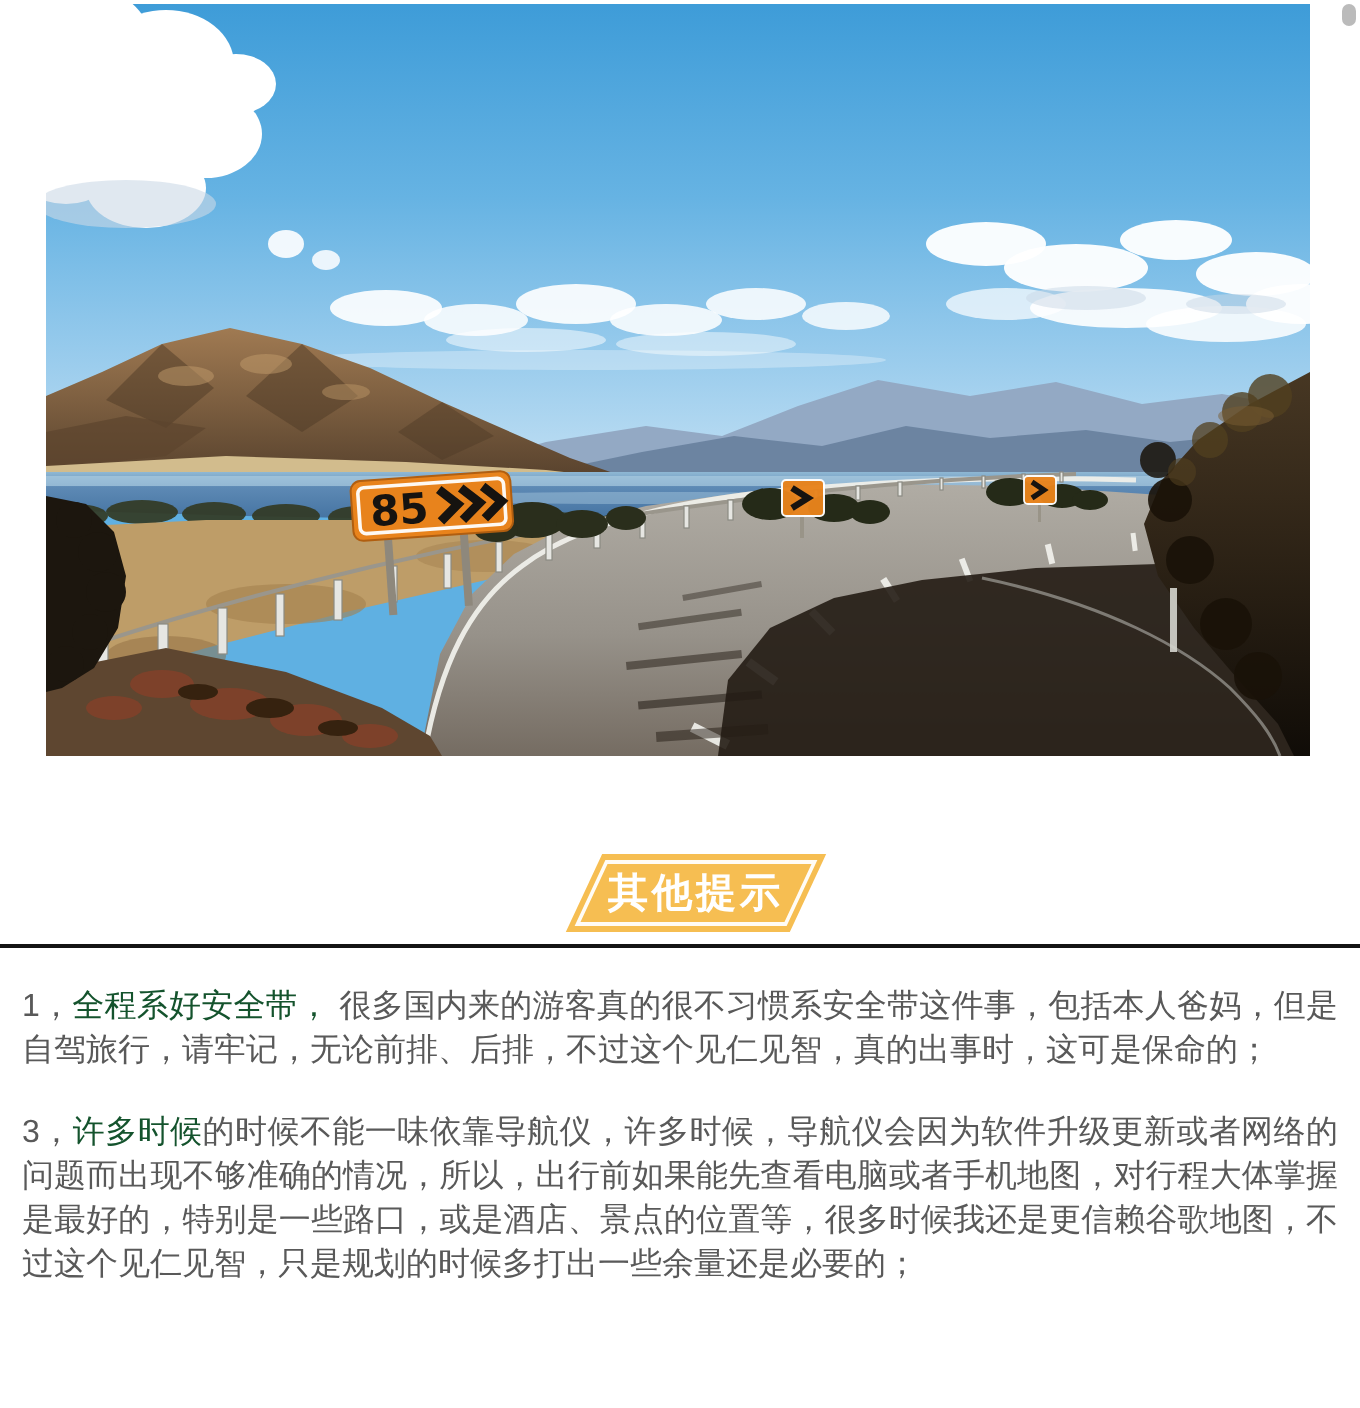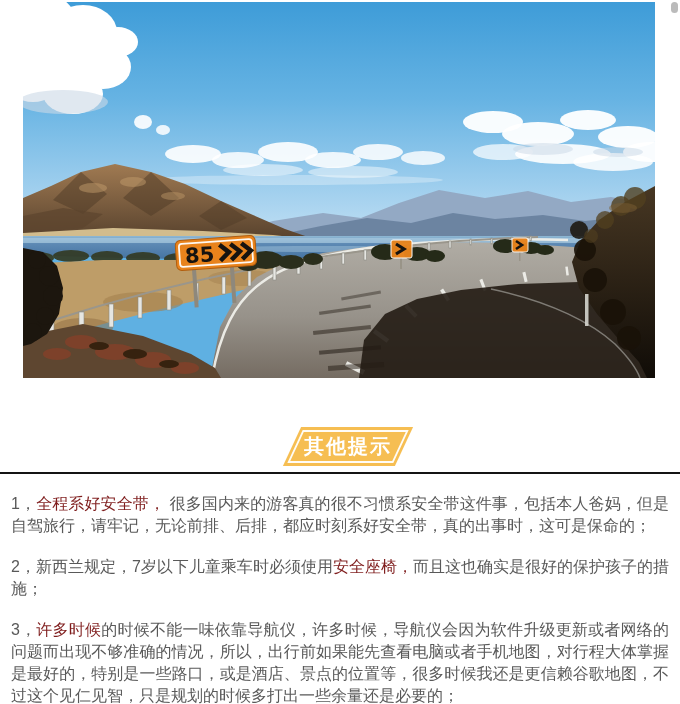--- a/index.html
+++ b/index.html
@@ -16,21 +16,21 @@
     border:2px solid rgba(255,255,255,.95);}
   .ribbon-label{position:absolute;top:0;left:0;right:0;bottom:0;
     display:flex;align-items:center;justify-content:center;
     transform:skewX(25deg);color:#ffffff;font-size:20px;font-weight:bold;letter-spacing:2px;}
 
   .divider{position:absolute;top:472px;left:0;width:680px;height:2px;background:#141414;}
 
   .content{position:absolute;top:493px;left:11px;width:658px;
     color:#595959;font-size:16px;line-height:22px;text-align:justify;}
   .content p{margin:0 0 19px 0;}
-  .hl{color:#7f1d1d;}
+  .hl{color:#14532d;}
 
   .scroll-thumb{position:absolute;right:2px;top:2px;width:7px;height:11px;
     border-radius:4px;background:#bbbbbb;}
 </style>
 </head>
 <body>
 
 <div class="photo">
   <svg width="632" height="376" viewBox="0 0 632 376" xmlns="http://www.w3.org/2000/svg">
     <defs>
@@ -278,18 +278,17 @@
 </div>
 
 <div class="ribbon">
   <div class="ribbon-border"></div>
   <div class="ribbon-label">其他提示</div>
 </div>
 
 <div class="divider"></div>
 
 <div class="content">
-  <p><span>1，</span><span class="hl">全程系好安全带，</span><span> 很多国内来的游客真的很不习惯系安全带这件事，包括本人爸妈，但是自驾旅行，请牢记，无论前排、后排，都应时刻系好安全带，真的出事时，这可是保命的；</span></p>
-  <p><span>2，新西兰规定，7岁以下儿童乘车时必须使用</span><span class="hl">安全座椅，</span><span>而且这也确实是很好的保护孩子的措施；</span></p>
+  <p><span>1，</span><span class="hl">全程系好安全带，</span><span> 很多国内来的游客真的很不习惯系安全带这件事，包括本人爸妈，但是自驾旅行，请牢记，无论前排、后排，不过这个见仁见智，真的出事时，这可是保命的；</span></p>
   <p><span>3，</span><span class="hl">许多时候</span><span>的时候不能一味依靠导航仪，许多时候，导航仪会因为软件升级更新或者网络的问题而出现不够准确的情况，所以，出行前如果能先查看电脑或者手机地图，对行程大体掌握是最好的，特别是一些路口，或是酒店、景点的位置等，很多时候我还是更信赖谷歌地图，不过这个见仁见智，只是规划的时候多打出一些余量还是必要的；</span></p>
 </div>
 
 <div class="scroll-thumb"></div>
 
 </body></html>

